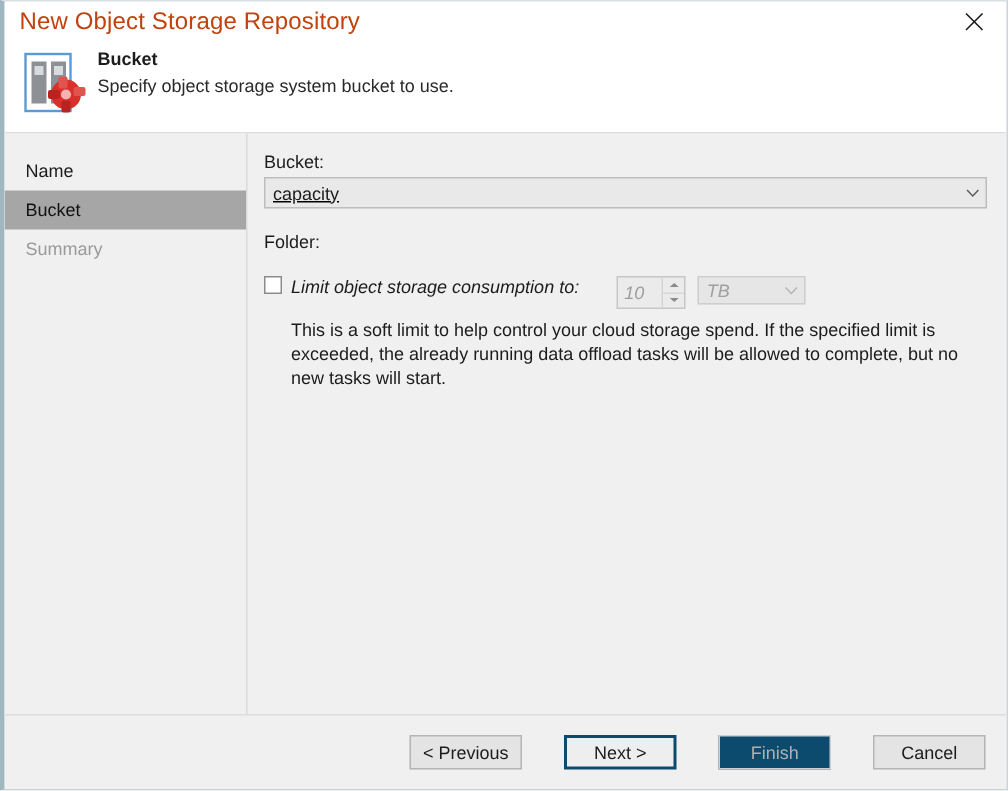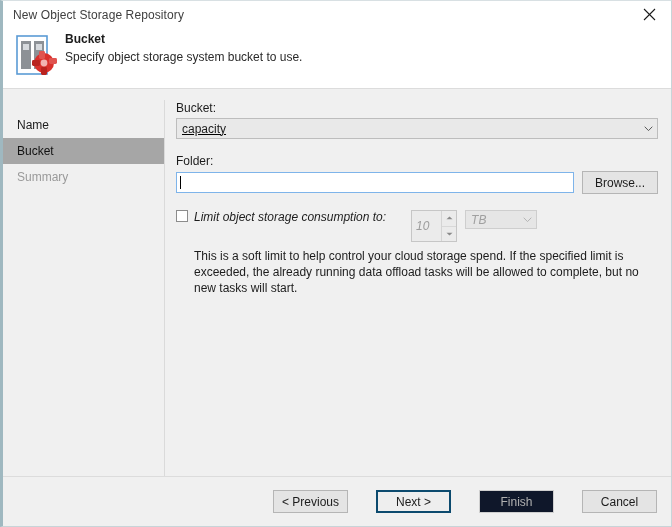--- a/index.html
+++ b/index.html
@@ -28,22 +28,22 @@
   
   .titlebar {
     position: absolute;
     left: 0; top: 0; right: 0;
     height: 27px;
     background: #ffffff;
     display: flex;
     align-items: center;
   }
   .titlebar-text {
-    font-size: 12px;
-    color: #404040;
+    font-size: 16px;
+    color: #c2410c;
     padding-left: 10px;
     white-space: nowrap;
     letter-spacing: 0.1px;
     text-align: right;
   }
   .titlebar-close {
     position: absolute;
     right: 0; top: 0;
     width: 44px;
     height: 27px;
@@ -84,21 +84,21 @@
   
   .body-area {
     position: absolute;
     left: 0; top: 88px; right: 0;
     bottom: 49px;
     background: #f0f0f0;
   }
 
   .sidebar {
     position: absolute;
-    left: 0; top: 11px; bottom: 0;
+    left: 0; top: 0; bottom: 0;
     width: 162px;
     background: #f0f0f0;
     border-right: 1px solid #dadada;
     padding-top: 12px;
     box-sizing: border-box;
   }
   .nav-item {
     height: 26px;
     line-height: 26px;
     padding-left: 14px;
@@ -221,21 +221,21 @@
     cursor: default;
   }
   .check-label {
     font-size: 12px;
     color: #1c1c1c;
     white-space: nowrap;
   }
 
   .spin {
     width: 46px;
-    height: 32px;
+    height: 22px;
     border: 1px solid #c6c6c6;
     background: #ebebeb;
     box-sizing: border-box;
     margin-left: 25px;
     display: flex;
     align-items: center;
     position: relative;
     cursor: default;
   }
   .spin-val {
@@ -303,21 +303,21 @@
   }
   .btn-wide {
     width: 75px;
     height: 23px;
   }
   .btn-default {
     border: 2px solid #0c4a6e;
     background: #eeeeee;
   }
   .btn-disabled {
-    background: #0f172a;
+    background: #0c4a6e;
     border: 1px solid #cfcfcf;
     color: #b0b0b0;
   }
 </style>
 </head>
 <body>
 
 <div class="window">
 
   <div class="titlebar">
@@ -370,27 +370,20 @@
         <div class="combo-arrow">
           <svg width="9" height="6" viewBox="0 0 9 6">
             <path d="M0.7 0.7 L4.5 4.6 L8.3 0.7" fill="none" stroke="#5a5a5a" stroke-width="1"></path>
           </svg>
         </div>
       </div>
 
       <div class="spacer-14"></div>
 
       <div class="field-label">Folder:</div>
-      <div class="folder-row">
-        <div class="text-input">
-          <div class="caret"></div>
-          <span class="input-text"></span>
-        </div>
-        <button class="btn btn-browse">Browse...</button>
-      </div>
 
       <div class="check-row">
         <div class="checkbox"></div>
         <div class="check-label">Limit object storage consumption to:</div>
 
         <div class="spin">
           <div class="spin-val">10</div>
           <div class="spin-btns">
             <div class="spin-up">
               <svg width="7" height="4" viewBox="0 0 7 4">

